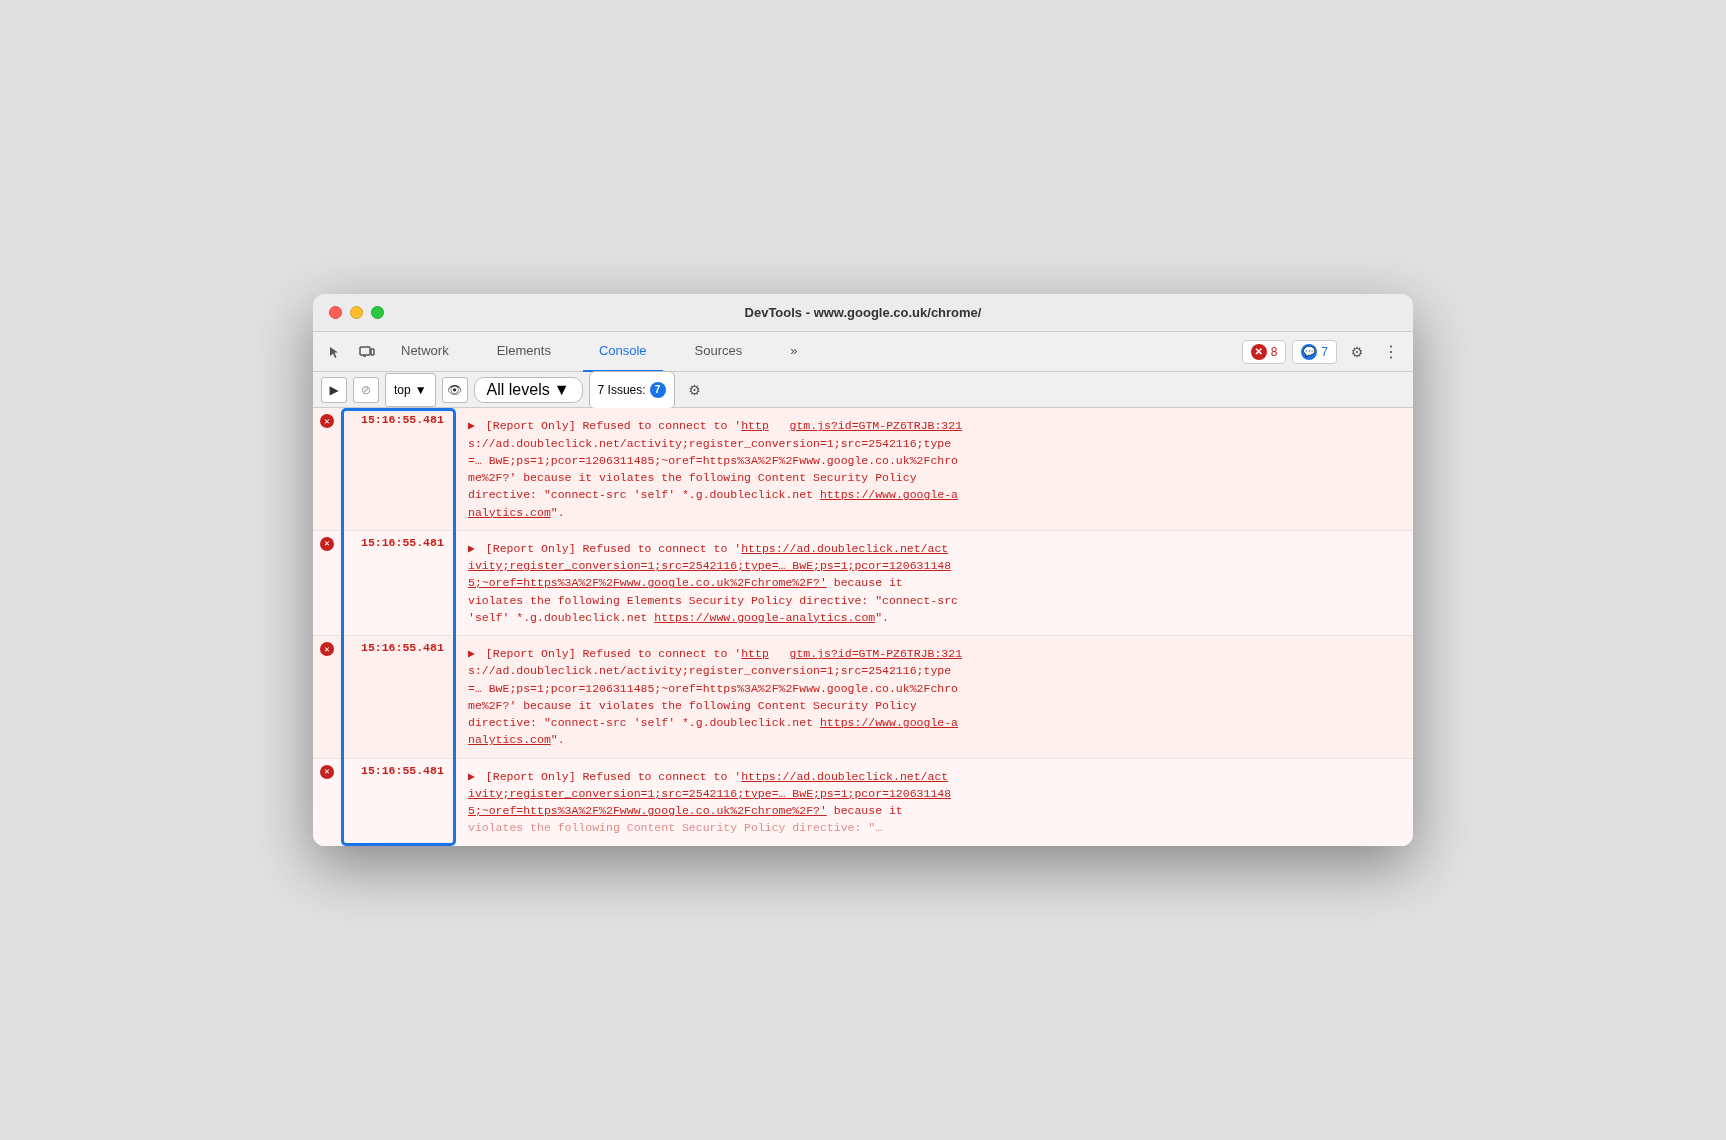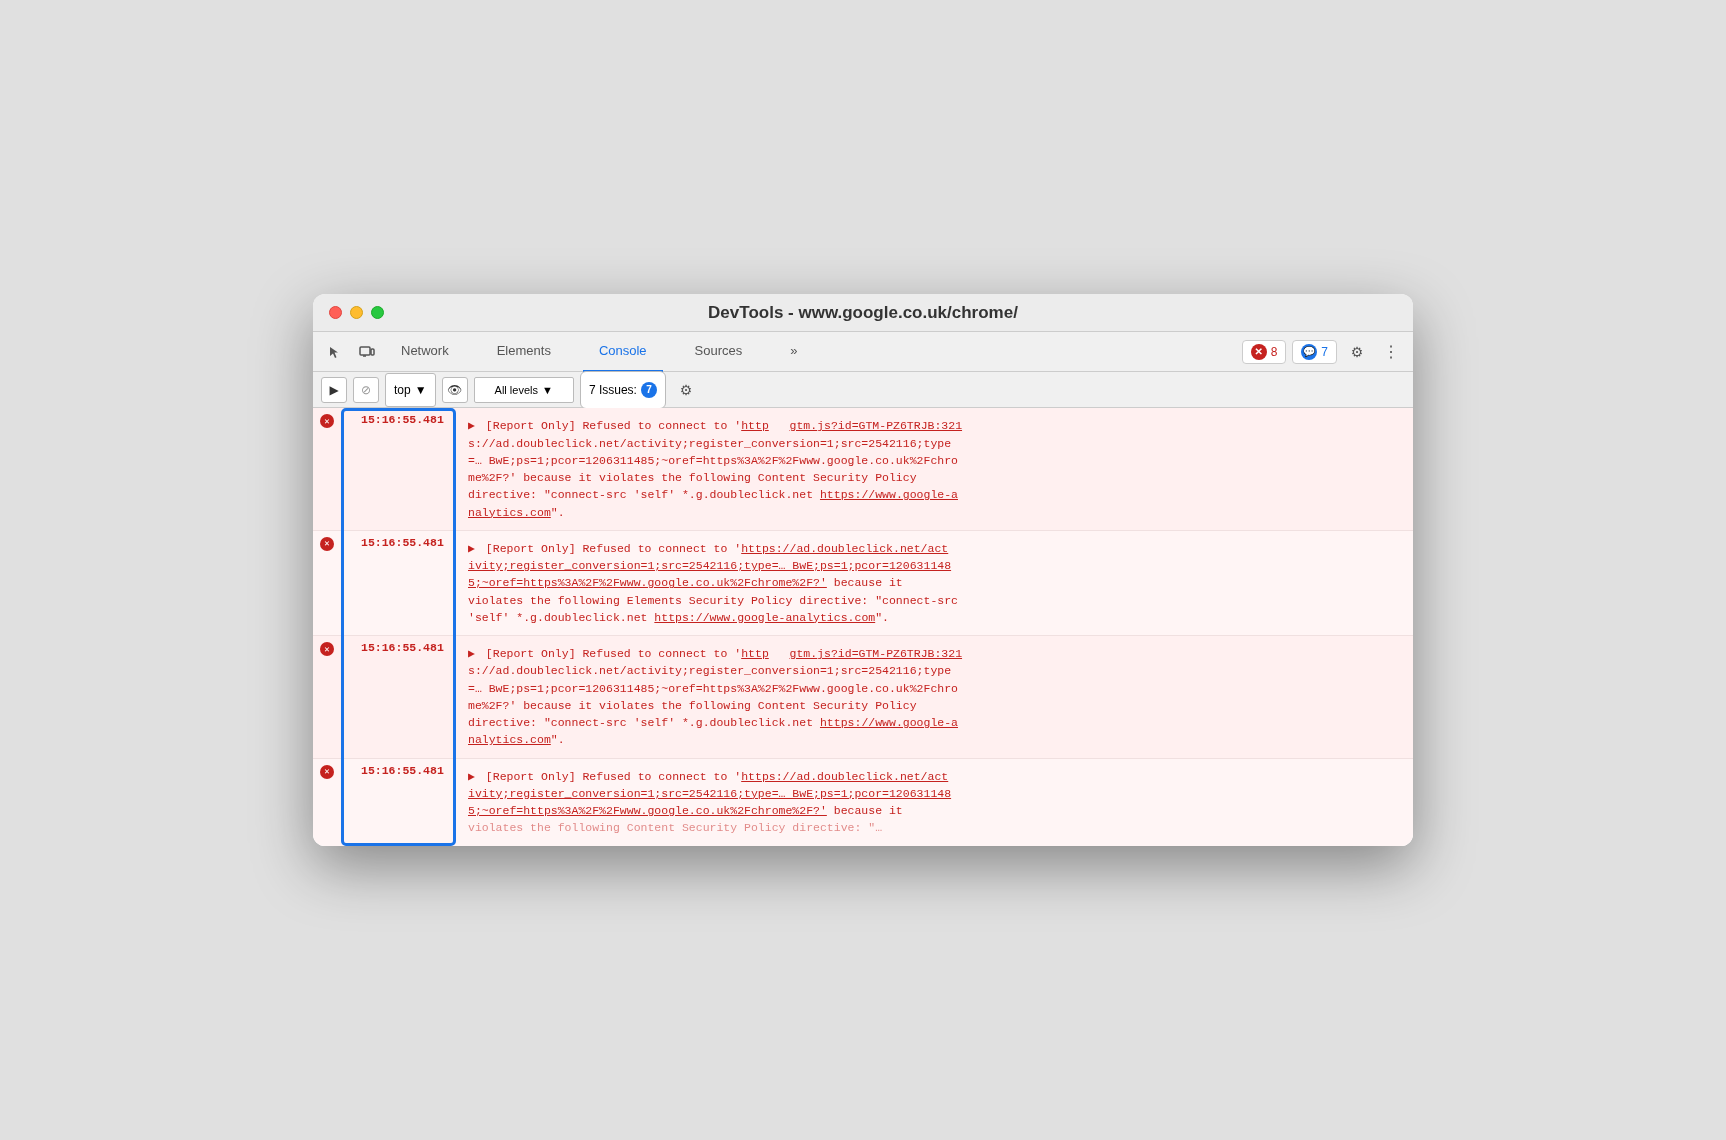--- a/index.html
+++ b/index.html
@@ -44,21 +44,21 @@
     }
 
     .traffic-light.close { background: #ff5f57; border: 1px solid #e0443e; }
     .traffic-light.minimize { background: #febc2e; border: 1px solid #d4a017; }
     .traffic-light.maximize { background: #28c840; border: 1px solid #1aab29; }
 
     .titlebar-title {
       position: absolute;
       left: 50%;
       transform: translateX(-50%);
-      font-size: 17px;
+      font-size: 13px;
       font-weight: 600;
       color: #333;
       text-align: center;
     }
 
     
     .toolbar {
       background: #f0f0f0;
       border-bottom: 1px solid #ccc;
       display: flex;
@@ -202,25 +202,25 @@
       padding: 0 8px;
       font-size: 12px;
       background: white;
       color: #999;
     }
 
     .levels-dropdown {
       display: flex;
       align-items: center;
       gap: 4px;
-      padding: 2px 20px;
+      padding: 2px 12px;
       border: 1px solid #bbb;
-      border-radius: 2px;
-      background: white;
-      font-size: 11px;
+      border-radius: 10px;
+      background: white;
+      font-size: 16px;
       cursor: pointer;
       height: 26px;
     }
 
     .issues-btn {
       display: flex;
       align-items: center;
       gap: 4px;
       padding: 18px 8px;
       border: 1px solid #bbb;

